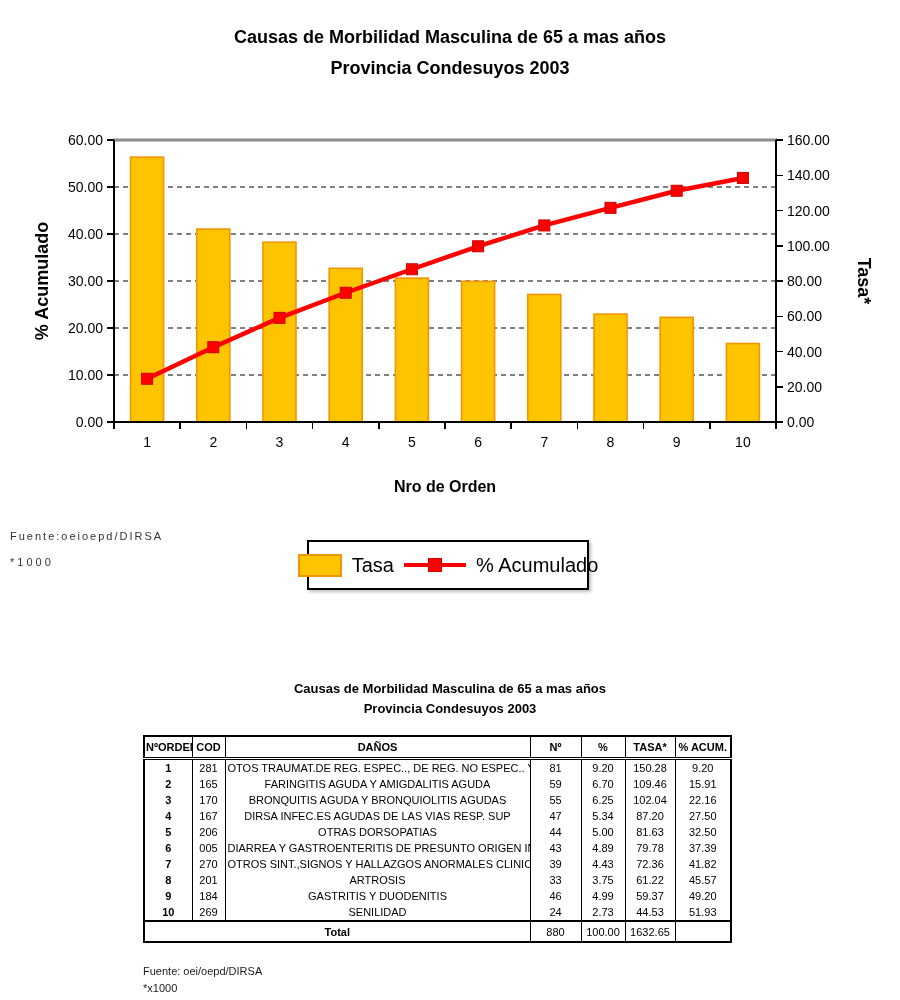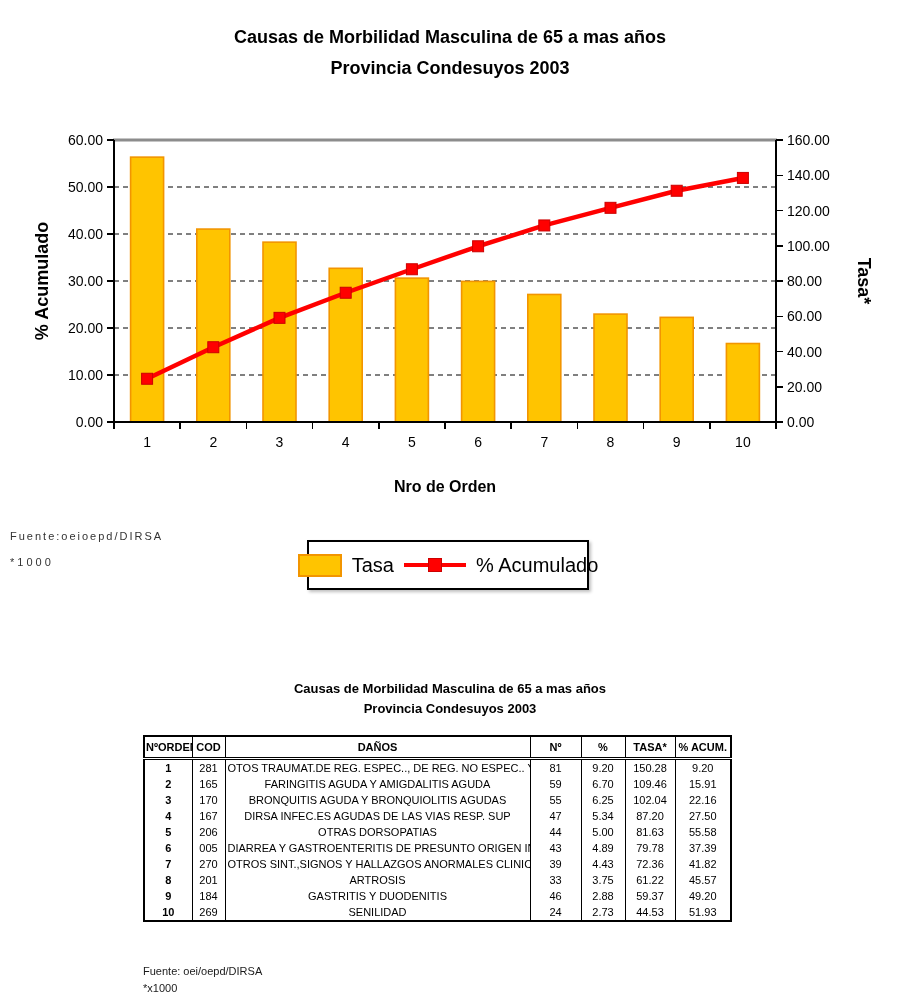--- a/index.html
+++ b/index.html
@@ -252,21 +252,21 @@
           <td class="tasa">87.20</td>
           <td class="acum">27.50</td>
         </tr>
         <tr>
           <td class="orden">5</td>
           <td class="cod">206</td>
           <td class="danos">OTRAS DORSOPATIAS</td>
           <td class="n">44</td>
           <td class="pct">5.00</td>
           <td class="tasa">81.63</td>
-          <td class="acum">55.58</td>
+          <td class="acum">32.50</td>
         </tr>
         <tr>
           <td class="orden">6</td>
           <td class="cod">005</td>
           <td class="danos">DIARREA Y GASTROENTERITIS DE PRESUNTO ORIGEN INFECC</td>
           <td class="n">43</td>
           <td class="pct">4.89</td>
           <td class="tasa">79.78</td>
           <td class="acum">37.39</td>
         </tr>
@@ -286,33 +286,40 @@
           <td class="n">33</td>
           <td class="pct">3.75</td>
           <td class="tasa">61.22</td>
           <td class="acum">45.57</td>
         </tr>
         <tr>
           <td class="orden">9</td>
           <td class="cod">184</td>
           <td class="danos">GASTRITIS Y DUODENITIS</td>
           <td class="n">46</td>
-          <td class="pct">2.88</td>
+          <td class="pct">4.99</td>
           <td class="tasa">59.37</td>
           <td class="acum">49.20</td>
         </tr>
         <tr>
           <td class="orden">10</td>
           <td class="cod">269</td>
           <td class="danos">SENILIDAD</td>
           <td class="n">24</td>
           <td class="pct">2.73</td>
           <td class="tasa">44.53</td>
           <td class="acum">51.93</td>
         </tr>
+        <tr class="total-row">
+          <td colspan="3" class="total-label">Total</td>
+          <td class="">880</td>
+          <td class="">100.00</td>
+          <td class="">1632.65</td>
+          <td class=""></td>
+        </tr>
       </tbody>
   </table>
 </div>
 
 <div class="abs table-footer">
   <div>Fuente: oei/oepd/DIRSA</div>
   <div>*x1000</div>
 </div>
 
 </body></html>

